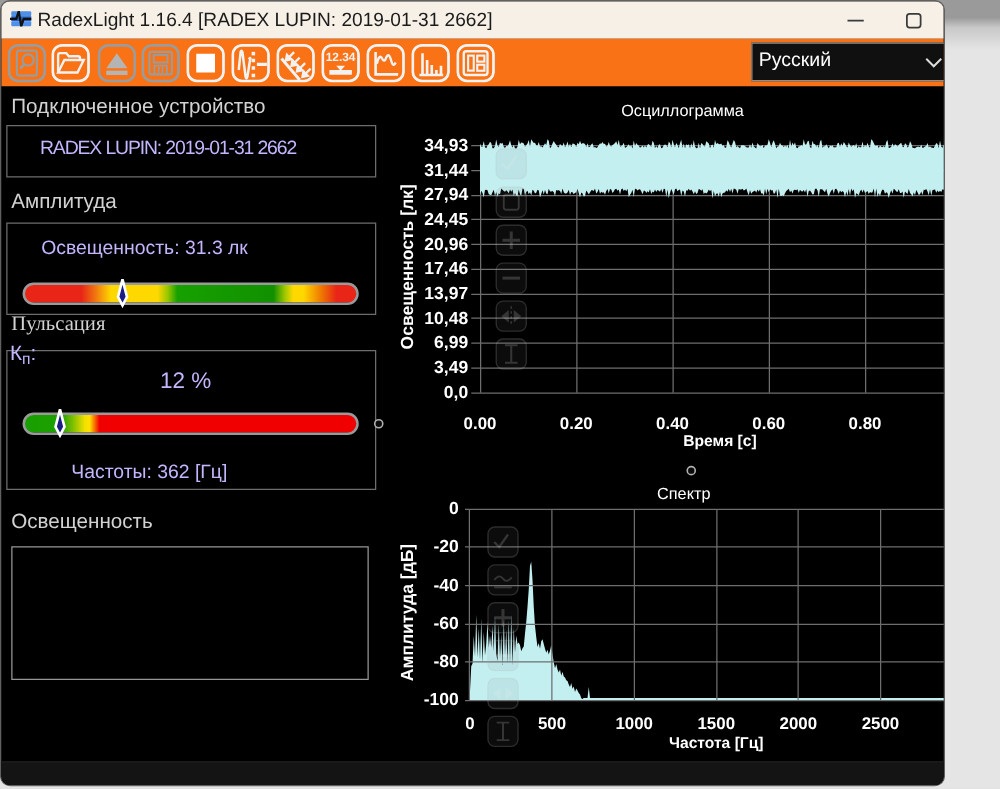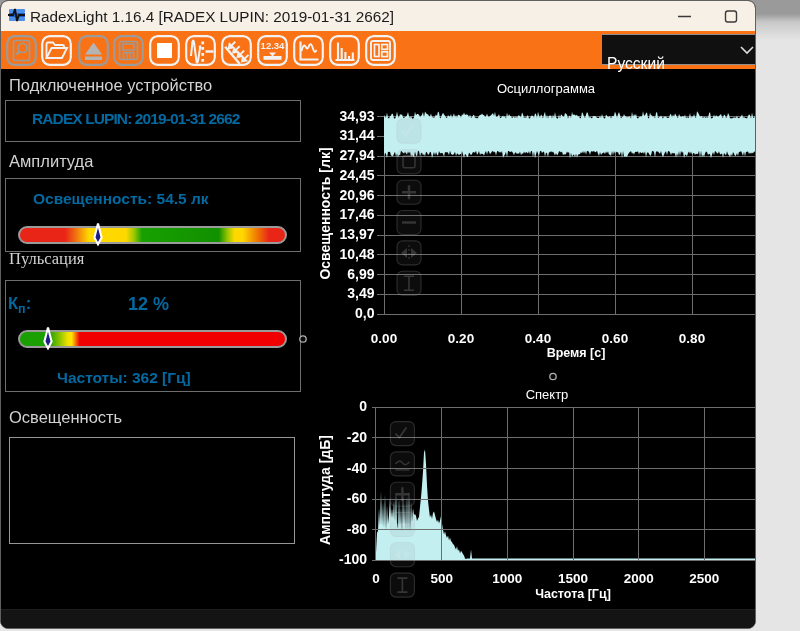--- a/index.html
+++ b/index.html
@@ -3,21 +3,21 @@
 <style>
 *{margin:0;padding:0;box-sizing:border-box;}
 html,body{width:800px;height:631px;background:linear-gradient(180deg,#9a9a9a 0px,#9a9a9a 14px,#c8c8c8 22px,#e5e5e5 40px,#e5e5e5 100%);font-family:"Liberation Sans",sans-serif;overflow:hidden;}
 .win{position:absolute;left:0;top:0;width:756px;height:629px;background:#000;border-radius:8px;border:1px solid #606060;overflow:hidden;}
 .titlebar{position:absolute;left:0;top:0;width:100%;height:30px;background:#f7f0e7;}
 .title{position:absolute;left:29px;top:6.5px;font-size:15.3px;color:#1b1b1b;white-space:nowrap;}
 .toolbar{position:absolute;left:0;top:30px;width:100%;height:38px;background:#f97316;}
 .tbtn{position:absolute;top:3.5px;width:31px;height:31px;border-radius:8px;}
 .lab{position:absolute;color:#d2d2d2;font-size:16.5px;white-space:nowrap;}
 .box{position:absolute;border:1px solid #6e6e6e;background:#000;}
-.btext{position:absolute;color:#0369a1;font-weight:bold;white-space:nowrap;}
+.btext{position:absolute;color:#c4b5fd;font-weight:normal;white-space:nowrap;}
 .gbar{position:absolute;height:18px;border:2px solid #9a9a9a;border-radius:9px;}
 svg{position:absolute;left:0;top:0;}
 .csvg{pointer-events:none;}
 </style></head>
 <body>
 <div class="win">
   <div class="titlebar">
     <svg width="20" height="18" style="left:7px;top:6px;">
       <rect x="1" y="2" width="16" height="4" rx="1" fill="#4e8fe8"></rect>
       <rect x="1" y="6" width="16" height="4" fill="#1f5ec4"></rect>
@@ -108,42 +108,42 @@
         </g>
       </svg>
       <svg class="tbtn" style="left:364px;" width="31" height="31" viewBox="0 0 31 31">
         <rect x="1.2" y="1.2" width="28.6" height="28.6" rx="7.5" fill="none" stroke="#f2f2f2" stroke-width="2.2"></rect>
         <rect x="6" y="6" width="19" height="19" rx="2" fill="none" stroke="#f2f2f2" stroke-width="1.9"></rect>
         <rect x="9.5" y="9.5" width="4.5" height="12" fill="none" stroke="#f2f2f2" stroke-width="1.7"></rect>
         <rect x="16.8" y="9.5" width="5.7" height="4.8" fill="none" stroke="#f2f2f2" stroke-width="1.7"></rect>
         <rect x="16.8" y="16.8" width="5.7" height="4.8" fill="none" stroke="#f2f2f2" stroke-width="1.7"></rect>
       </svg>
       <div style="position:absolute;left:600px;top:3px;width:160px;height:31px;background:#101010;border:1.5px solid #8f8f8f;">
-        <span style="position:absolute;left:5px;top:4.5px;color:#fff;font-size:15.6px;margin-top:15px;">Русский</span>
+        <span style="position:absolute;left:5px;top:4.5px;color:#fff;font-size:15.6px;">Русский</span>
         <svg width="16" height="10" style="position:absolute;left:138px;top:11px;">
           <path d="M1,1 L7,7 L13,1" stroke="#ddd" stroke-width="1.6" fill="none"></path>
         </svg>
       </div>
       <div style="position:absolute;left:768px;top:3px;width:28px;height:31px;background:#000;border:2px solid #f0f0f0;border-radius:6px;">
         <span style="position:absolute;left:5.5px;top:-4px;color:#fff;font-size:27px;font-weight:bold;font-family:'Liberation Serif',serif;">?</span>
       </div>
     </div>
 
   <div class="lab" style="left:8px;top:75px;">Подключенное устройство</div>
   <div class="box" style="left:4px;top:99px;width:296px;height:42px;"></div>
   <div class="btext" style="left:31px;top:109px;font-size:15.5px;letter-spacing:-0.9px;">RADEX LUPIN: 2019-01-31 2662</div>
 
   <div class="lab" style="left:8px;top:151px;">Амплитуда</div>
   <div class="box" style="left:4px;top:177px;width:296px;height:74px;"></div>
-  <div class="btext" style="left:32px;top:189px;font-size:15.5px;">Освещенность: 54.5 лк</div>
+  <div class="btext" style="left:32px;top:189px;font-size:15.5px;">Освещенность: 31.3 лк</div>
   <div class="gbar" style="left:17px;top:225px;width:269px;background:linear-gradient(to right,#e92517 0%,#e92517 17%,#f07010 21%,#ffd800 26%,#ffd800 40%,#9cc800 43%,#17a000 46%,#119000 75%,#a0c800 78.5%,#ffd800 81%,#ffd800 84%,#f08000 89%,#e82517 94%,#e82517 100%);"></div>
 
   <div class="lab" style="left:8px;top:248px;font-family:Liberation Serif, serif;">Пульсация</div>
   <div class="box" style="left:4px;top:279px;width:296px;height:112px;"></div>
-  <div class="btext" style="left:7px;top:293px;font-size:16.5px;">К<span style="font-size:12.5px;vertical-align:-3.5px;">п</span>:</div>
+  <div class="btext" style="left:7px;top:273px;font-size:16.5px;">К<span style="font-size:12.5px;vertical-align:-3.5px;">п</span>:</div>
   <div class="btext" style="left:127px;top:293px;font-size:18px;text-align:center;">12 %</div>
   <div class="gbar" style="left:17px;top:329px;width:269px;background:linear-gradient(to right,#18a000 0%,#1da000 11%,#8ec400 15%,#f0e000 18%,#ffe400 19.5%,#f00000 22.5%,#f00000 100%);"></div>
   <div class="btext" style="left:56px;top:368px;font-size:15.5px;">Частоты: 362 [Гц]</div>
 
   <div class="lab" style="left:8px;top:407px;">Освещенность</div>
   <div class="box" style="left:8px;top:436px;width:286px;height:107px;border-color:#969696;"></div>
 
   <div style="position:absolute;left:0;top:608px;width:100%;height:21px;background:#141414;border-top:1px solid #1f1f1f;"></div>
   <svg width="20" height="20" style="left:779px;top:611px;">
     <g fill="#5a5a5a">

